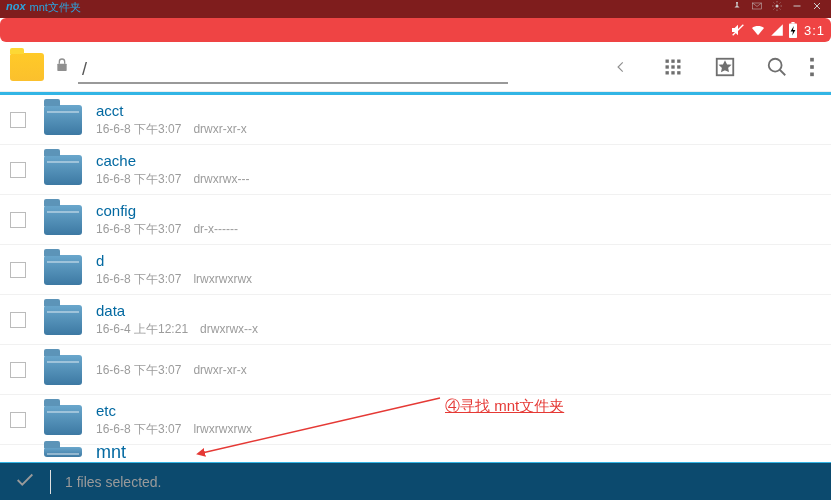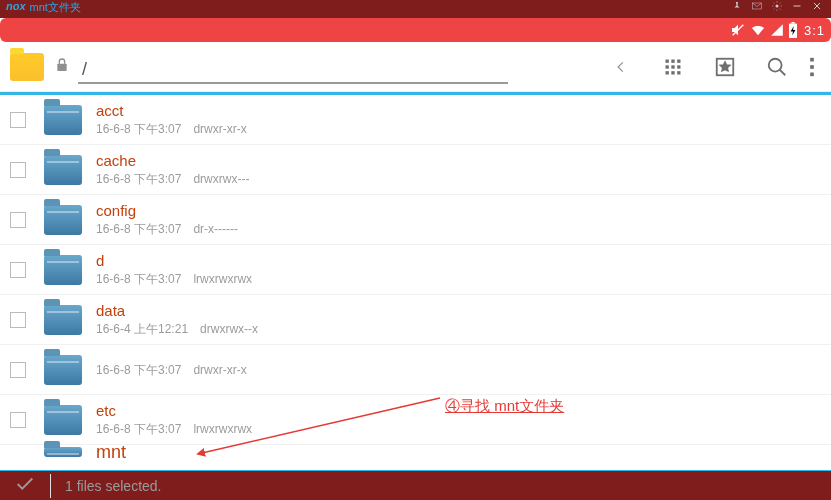--- a/index.html
+++ b/index.html
@@ -28,29 +28,29 @@
   .blue-line { height:3px; background:#33b5e5; }
 
   
   .list { overflow:hidden; height:370px; }
   .row { display:flex; align-items:center; height:50px; padding:0 10px; border-bottom:1px solid #f1f1f1; }
   .chk { width:16px; height:16px; border:1px solid #bbb; margin-right:18px; background:#fff; }
   .folder-ic { width:38px; height:30px; border-radius:3px; background:linear-gradient(#6aa7cc,#3d79a3); position:relative; margin-right:14px; }
   .folder-ic:before { content:""; position:absolute; top:-6px; left:0; width:16px; height:7px; background:#5c94b8; border-radius:2px 2px 0 0; }
   .folder-ic:after { content:""; position:absolute; top:6px; left:3px; right:3px; height:2px; background:rgba(255,255,255,.4); }
   .meta { display:flex; flex-direction:column; }
-  .fname { font-size:15px; color:#c2410c; }
+  .fname { font-size:15px; color:#0369a1; }
   .fsub { font-size:12px; color:#9c9c9c; margin-top:2px; }
   .fsub span { margin-right:12px; }
   .row.peek { height:14px; border-bottom:none; }
   .row.peek .folder-ic { height:10px; }
   .row.peek .fname { font-size:18px; }
 
   
-  .footer { position:absolute; left:0; right:0; bottom:0; height:30px; border-top:1px solid #33b5e5; display:flex; align-items:center; padding:0 14px; background:#7f1d1d; }
+  .footer { position:absolute; left:0; right:0; bottom:0; height:38px; border-top:1px solid #33b5e5; display:flex; align-items:center; padding:0 14px; background:#0c4a6e; }
   .check-ic { color:#9a9a9a; margin-right:14px; }
   .divider { width:1px; height:24px; background:#e0e0e0; margin-right:14px; }
   .sel-text { color:#9a9a9a; font-size:14px; }
 
   
   .annot { position:absolute; color:#e53935; font-size:15px; pointer-events:none; }
   .annot-text { left:445px; top:397px;text-decoration:underline; }
   .arrow-svg { position:absolute; left:190px; top:390px; pointer-events:none; }
 </style>
 </head>

